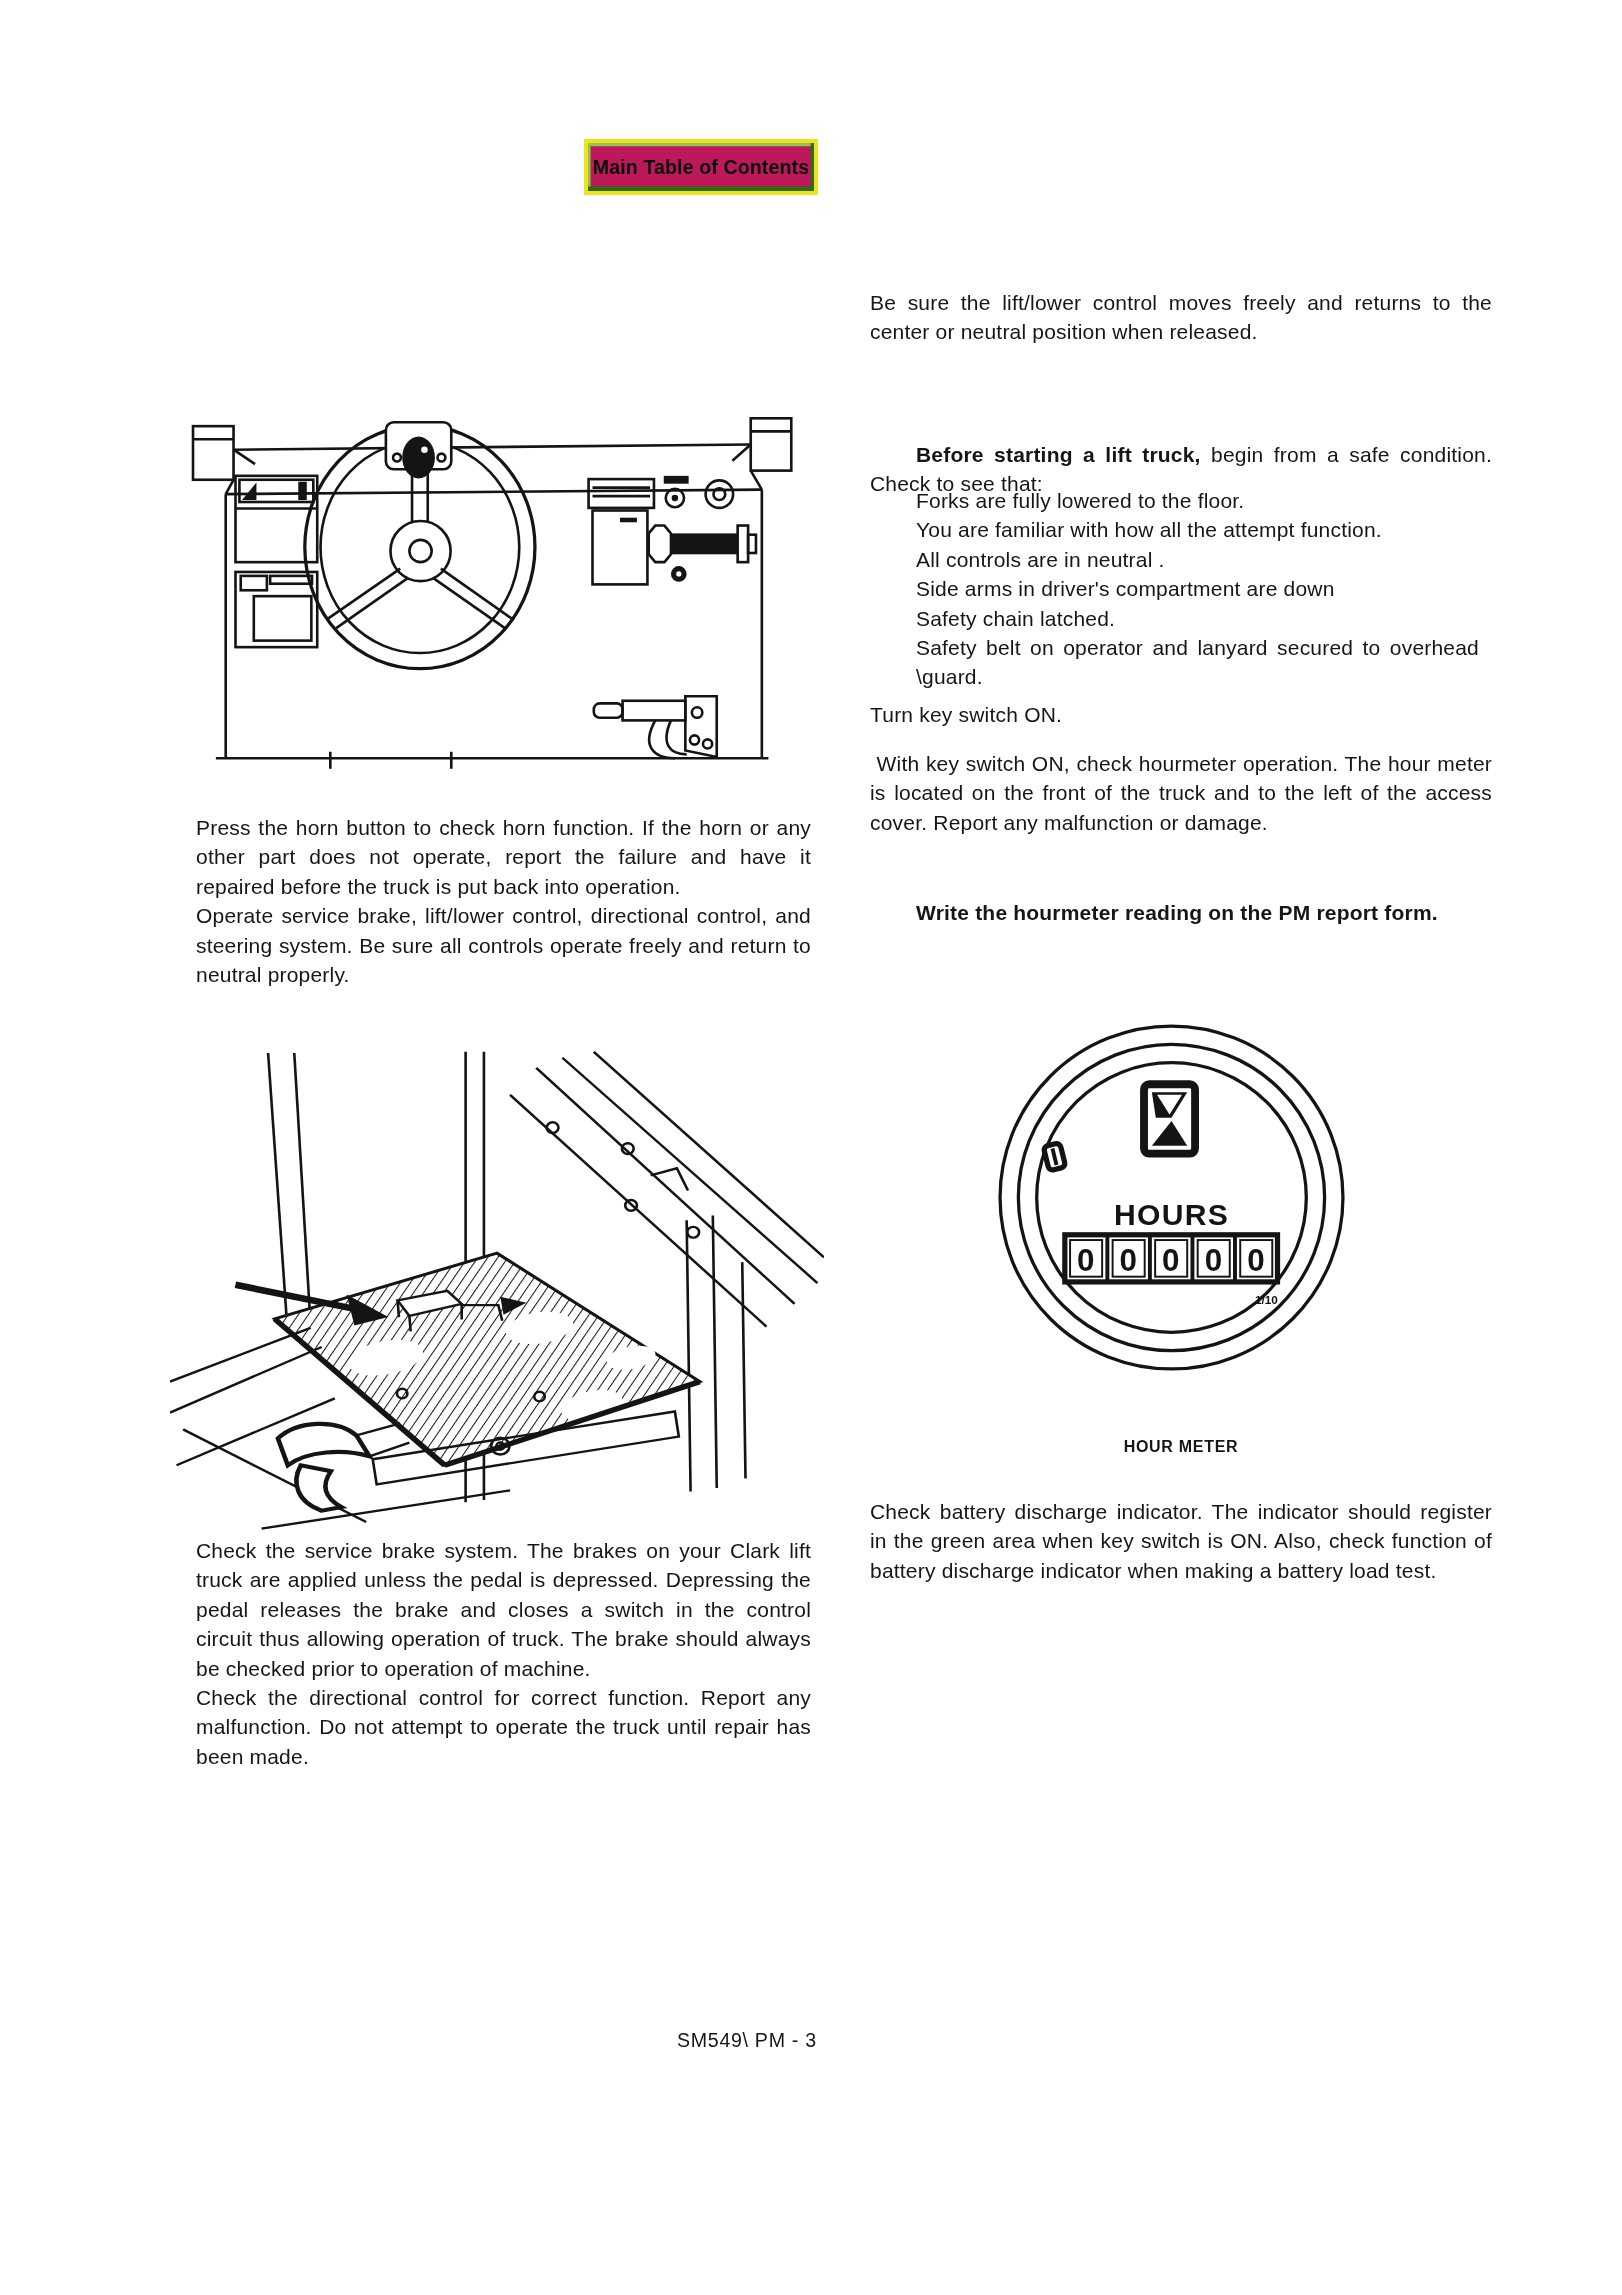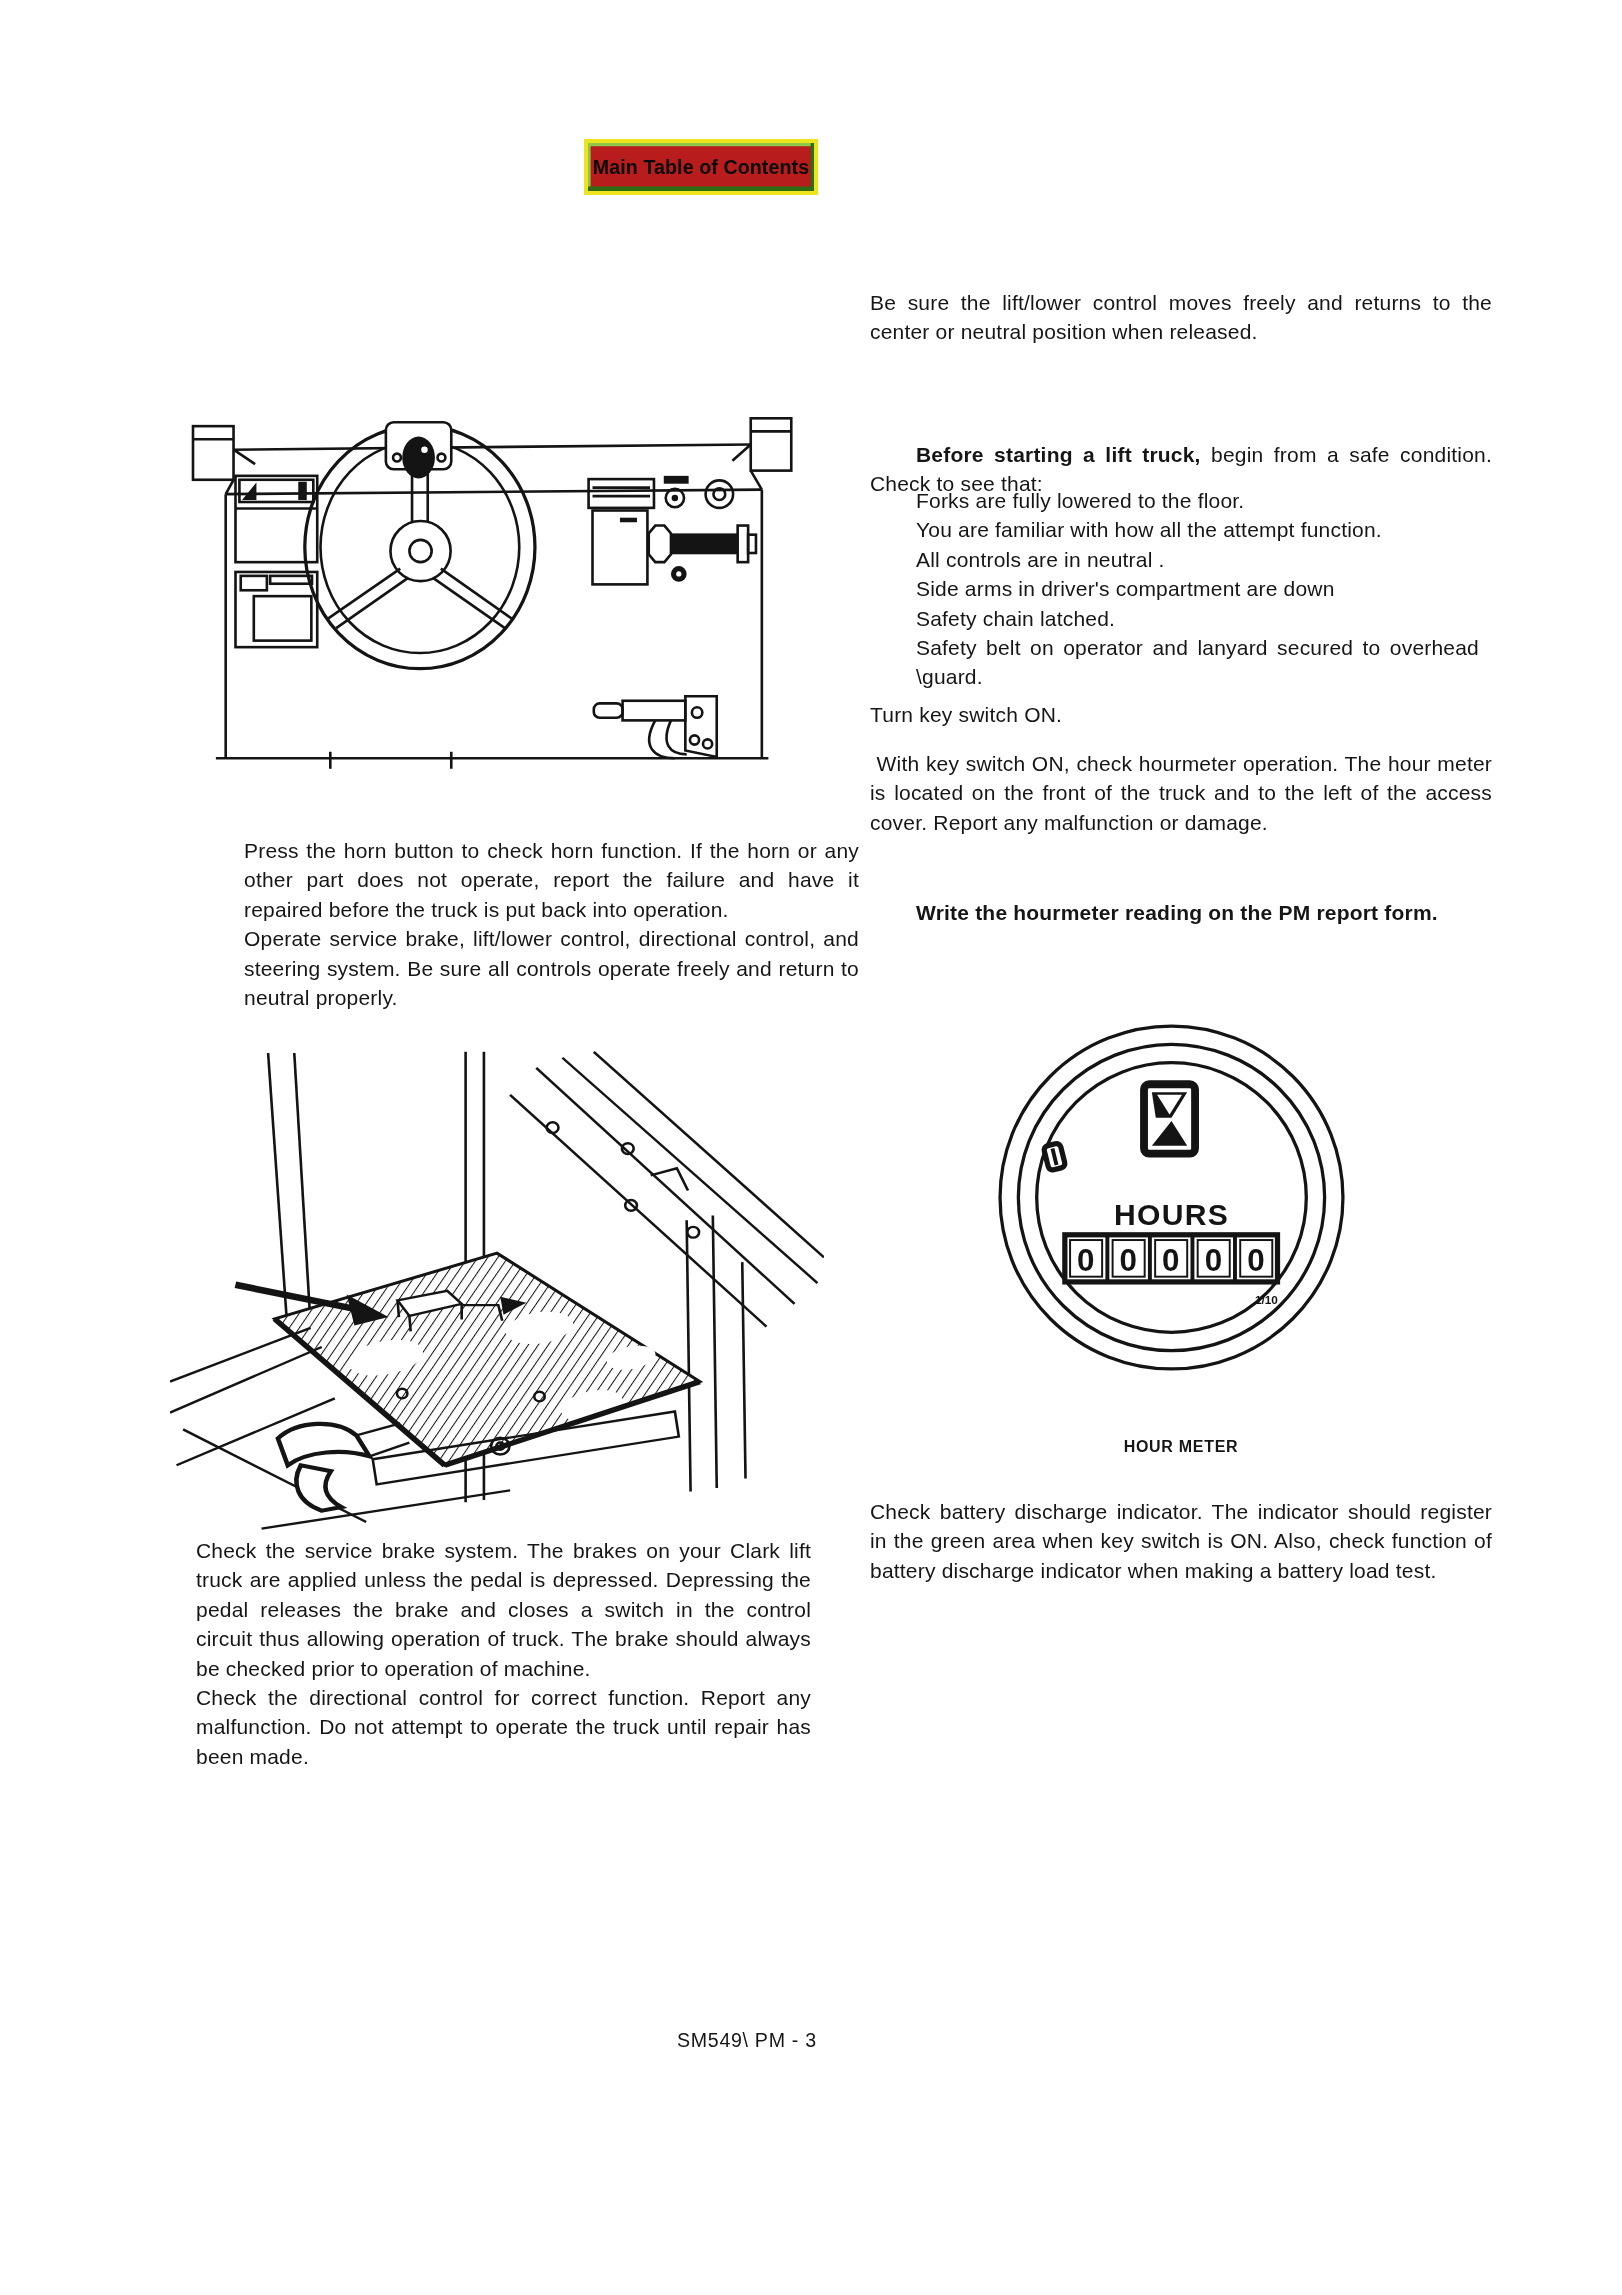--- a/index.html
+++ b/index.html
@@ -4,21 +4,21 @@
 <style>
   html,body{margin:0;padding:0;background:#ffffff;}
   .page{
     position:relative;width:1623px;height:2295px;background:#ffffff;
     font-family:"Liberation Sans", sans-serif;color:#161616;overflow:hidden;
   }
   .abs{position:absolute;}
   
   .toc-btn{
     left:584px;top:139px;width:234px;height:56px;
-    background:#b91c1c;border:4.6px solid #ece41c;box-sizing:border-box;
+    background:#be185d;border:4.6px solid #ece41c;box-sizing:border-box;
     box-shadow:inset -3.3px -4.6px 0 #2f6b10, inset 2.6px 3.3px 0 #8cc74a;
     display:flex;align-items:center;justify-content:center;cursor:pointer;
   }
   .toc-btn span{font-weight:bold;font-size:19.6px;color:#0a0a0a;letter-spacing:0.1px;}
   
   .txt{font-size:21px;line-height:29.4px;letter-spacing:0.2px;text-align:justify;}
   .txt p{margin:0;}
   .col-left{left:196px;width:615px;}
   .col-right{left:870px;width:622px;}
   .indent{text-indent:46px;margin-top:40px;}
@@ -190,21 +190,21 @@
       <rect class="ln" x="692" y="512" width="96" height="30"></rect>
       <polygon class="ln" points="788,505 836,505 836,598 788,588"></polygon>
       <circle class="ln" cx="806" cy="530" r="8"></circle>
       <circle class="ln" cx="802" cy="572" r="7"></circle>
       <circle class="ln" cx="822" cy="578" r="7"></circle>
       <path class="ln" d="M742,542 C720,582 740,600 772,600"></path>
       <path class="ln" d="M766,542 C750,578 764,594 790,594"></path>
     </g>
   </svg>
 
-  <div class="abs txt col-left" style="top:836px;margin-left:48px;">
+  <div class="abs txt col-left" style="top:813px;">
     <p>Press the horn button to check horn function.  If the horn or any other part does not operate, report the failure and have it repaired before the truck is put back into operation.</p>
     <p>Operate service brake,  lift/lower control, directional control, and steering system.  Be sure all controls operate freely and return to neutral properly.</p>
   </div>
 
   <svg class="abs" style="left:170px;top:1047px;" width="654" height="484" viewBox="0 0 1000 810" preserveAspectRatio="none">
     <defs>
       <pattern id="hatch" width="13" height="13" patternUnits="userSpaceOnUse" patternTransform="rotate(32)">
         <rect width="13" height="13" fill="#ffffff"></rect>
         <line x1="0" y1="0" x2="0" y2="13" stroke="#141414" stroke-width="3.2"></line>
       </pattern>

